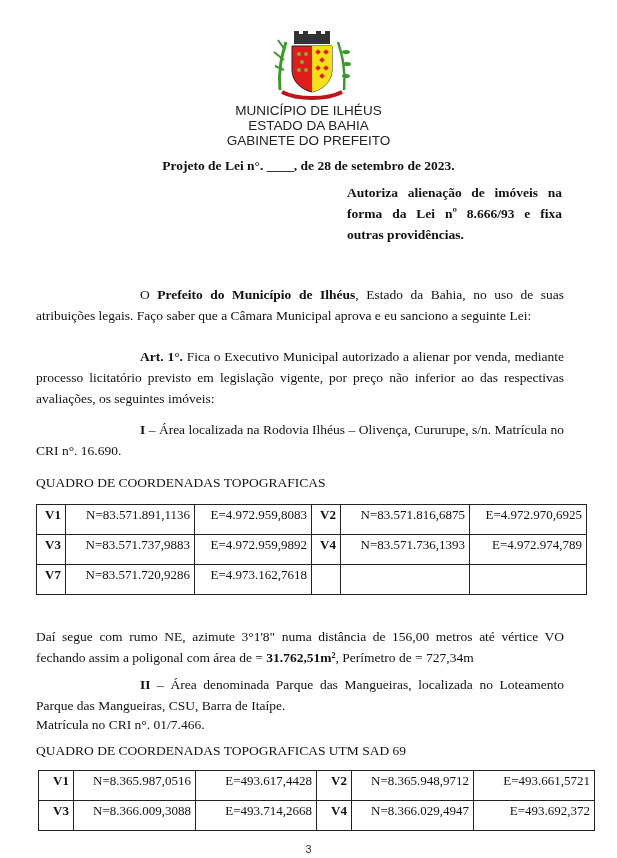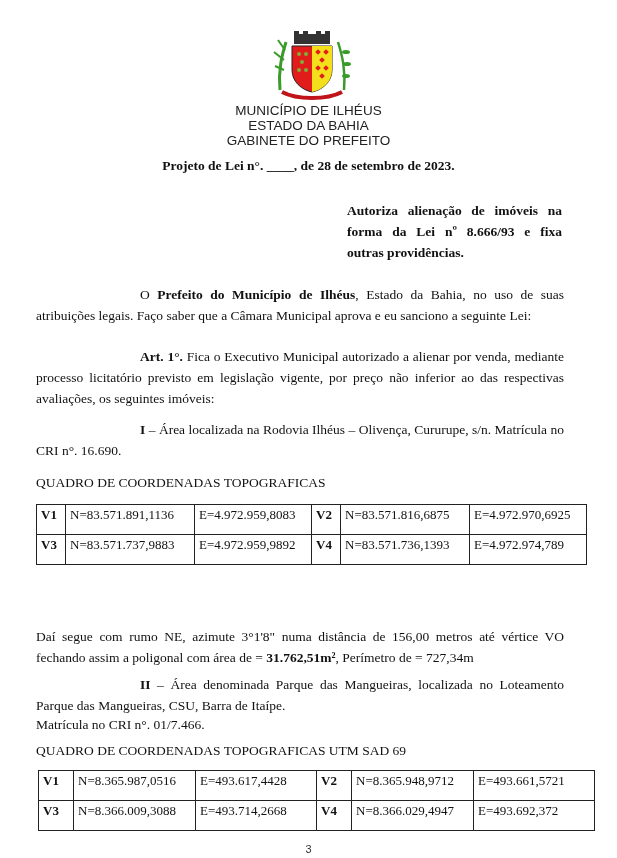--- a/index.html
+++ b/index.html
@@ -4,25 +4,25 @@
 <style>
   html, body { margin: 0; padding: 0; background: #ffffff; }
   body {
     width: 617px; height: 858px; position: relative; overflow: hidden;
     font-family: "Liberation Serif", serif; color: #111;
   }
   .abs { position: absolute; }
   .crest { left: 272px; top: 30px; width: 80px; height: 70px; }
   .hdr { left: 0; width: 617px; text-align: center; font-family: "Liberation Sans", sans-serif; font-size: 13.5px; line-height: 15px; color: #222; }
   .title { left: 0; width: 617px; text-align: center; font-weight: bold; font-size: 13.5px; top: 158px; font-family: Liberation Serif, serif; }
-  .ementa { left: 347px; width: 215px; top: 200px; font-weight: bold; font-size: 13.5px; line-height: 21px; text-align: justify; text-align-last: left; }
+  .ementa { left: 347px; width: 215px; top: 182px; font-weight: bold; font-size: 13.5px; line-height: 21px; text-align: justify; text-align-last: left; }
   .para { left: 36px; width: 528px; font-size: 13.5px; line-height: 21px; text-align: justify; }
   .indent { text-indent: 104px; }
   table.coord { position: absolute; border-collapse: collapse; font-size: 13px; }
-  table.coord td { border: 1.3px solid #222; vertical-align: top; padding: 2px 4px 0 4px; height: 27px; white-space: nowrap; }
+  table.coord td { border: 1.3px solid #222; vertical-align: top; padding: 2px 4px 0 4px; height: 27px; white-space: nowrap; text-align: right; }
   table.coord td.v { font-weight: bold; }
   .t1 { left: 36px; top: 504px; }
   .t1 td { height: 26px; }
   .t2 { left: 38px; top: 770px; }
   .t2 td { height: 26px; }
   .pagenum { left: 0; width: 617px; text-align: center; top: 843px; font-family: "Liberation Sans", sans-serif; font-size: 11px; color: #333; }
   b { font-weight: bold; }
 </style>
 </head>
 <body>
@@ -97,20 +97,28 @@
         <td style="width: 108px; margin-top: 23px;">E=4.972.970,6925</td>
       </tr>
       <tr>
         <td class="v" style="width: 20px;">V3</td>
         <td style="width: 120px; margin-left: 45px;">N=83.571.737,9883</td>
         <td style="width: 108px;">E=4.972.959,9892</td>
         <td class="v" style="width: 20px;">V4</td>
         <td style="width: 120px;">N=83.571.736,1393</td>
         <td style="width: 108px;">E=4.972.974,789</td>
       </tr>
+      <tr>
+        <td class="v" style="width: 20px;">V7</td>
+        <td style="width: 120px;">N=83.571.720,9286</td>
+        <td style="width: 108px;">E=4.973.162,7618</td>
+        <td class="v" style="width: 20px;"></td>
+        <td style="width: 120px;"></td>
+        <td style="width: 108px;"></td>
+      </tr>
     </tbody>
 </table>
 
 <div class="abs para" style="top:626px">
   <span>Daí segue com rumo NE, azimute 3°1'8" numa distância de 156,00 metros até vértice VO fechando assim a poligonal com área de = </span><b>31.762,51m²</b><span>, Perímetro de = 727,34m</span>
 </div>
 
 <div class="abs para indent" style="top:674px">
   <b>II</b><span> – Área denominada Parque das Mangueiras, localizada no Loteamento Parque das Mangueiras, CSU, Barra de Itaípe.</span>
 </div>

